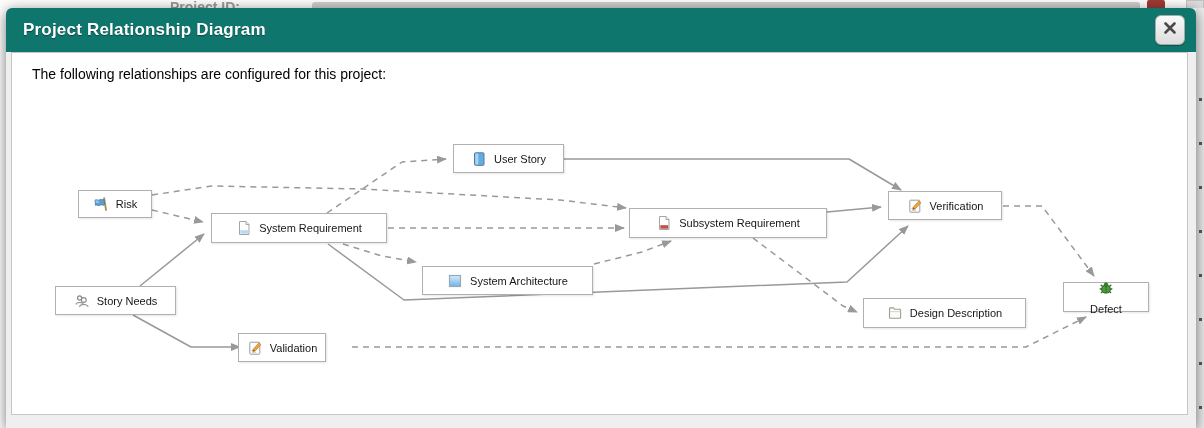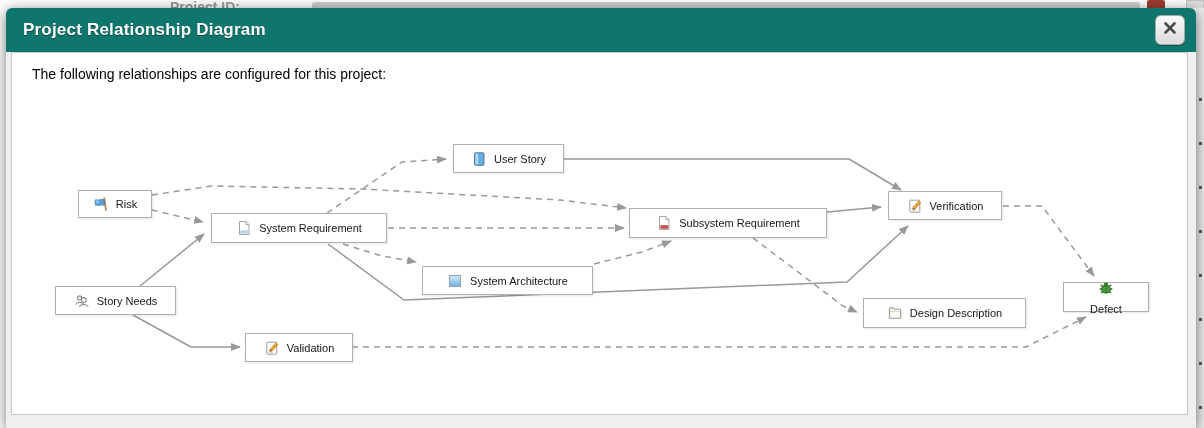--- a/index.html
+++ b/index.html
@@ -139,21 +139,21 @@
             <linearGradient id="sa" x1="0" y1="0" x2="0" y2="1">
               <stop offset="0" stop-color="#d8edfa"></stop>
               <stop offset="1" stop-color="#6db2e8"></stop>
             </linearGradient>
           </defs>
           <rect x="2.5" y="2.5" width="11" height="11" fill="url(#sa)" stroke="#98a8b4" stroke-width="1.2"></rect>
         </svg>
       </span>
       <span>System Architecture</span>
     </div>
-    <div class="node" style="left: 245px; top: 333px; width: 108px; height: 29px;">
+    <div class="node" style="left: 238px; top: 333px; width: 88px; height: 29px;">
       <span class="nicon">
         <svg width="16" height="16" viewBox="0 0 16 16">
           <rect x="2.8" y="2.2" width="10" height="12" rx="0.8" fill="#ffffff" stroke="#9c9c9c" stroke-width="1"></rect>
           <path d="M4.6 10.5 h3 M4.6 12.2 h4.5" stroke="#bbbbbb" stroke-width="0.9"></path>
           <path d="M6.2 9.2 L11.8 3 L13.8 4.8 L8.2 10.9 L5.9 11.5 Z" fill="#f0a63a" stroke="#c27d20" stroke-width="0.7"></path>
           <path d="M5.9 11.5 L6.6 9.6 L8 10.7 Z" fill="#7a5a38"></path>
         </svg>
       </span>
       <span>Validation</span>
     </div>

